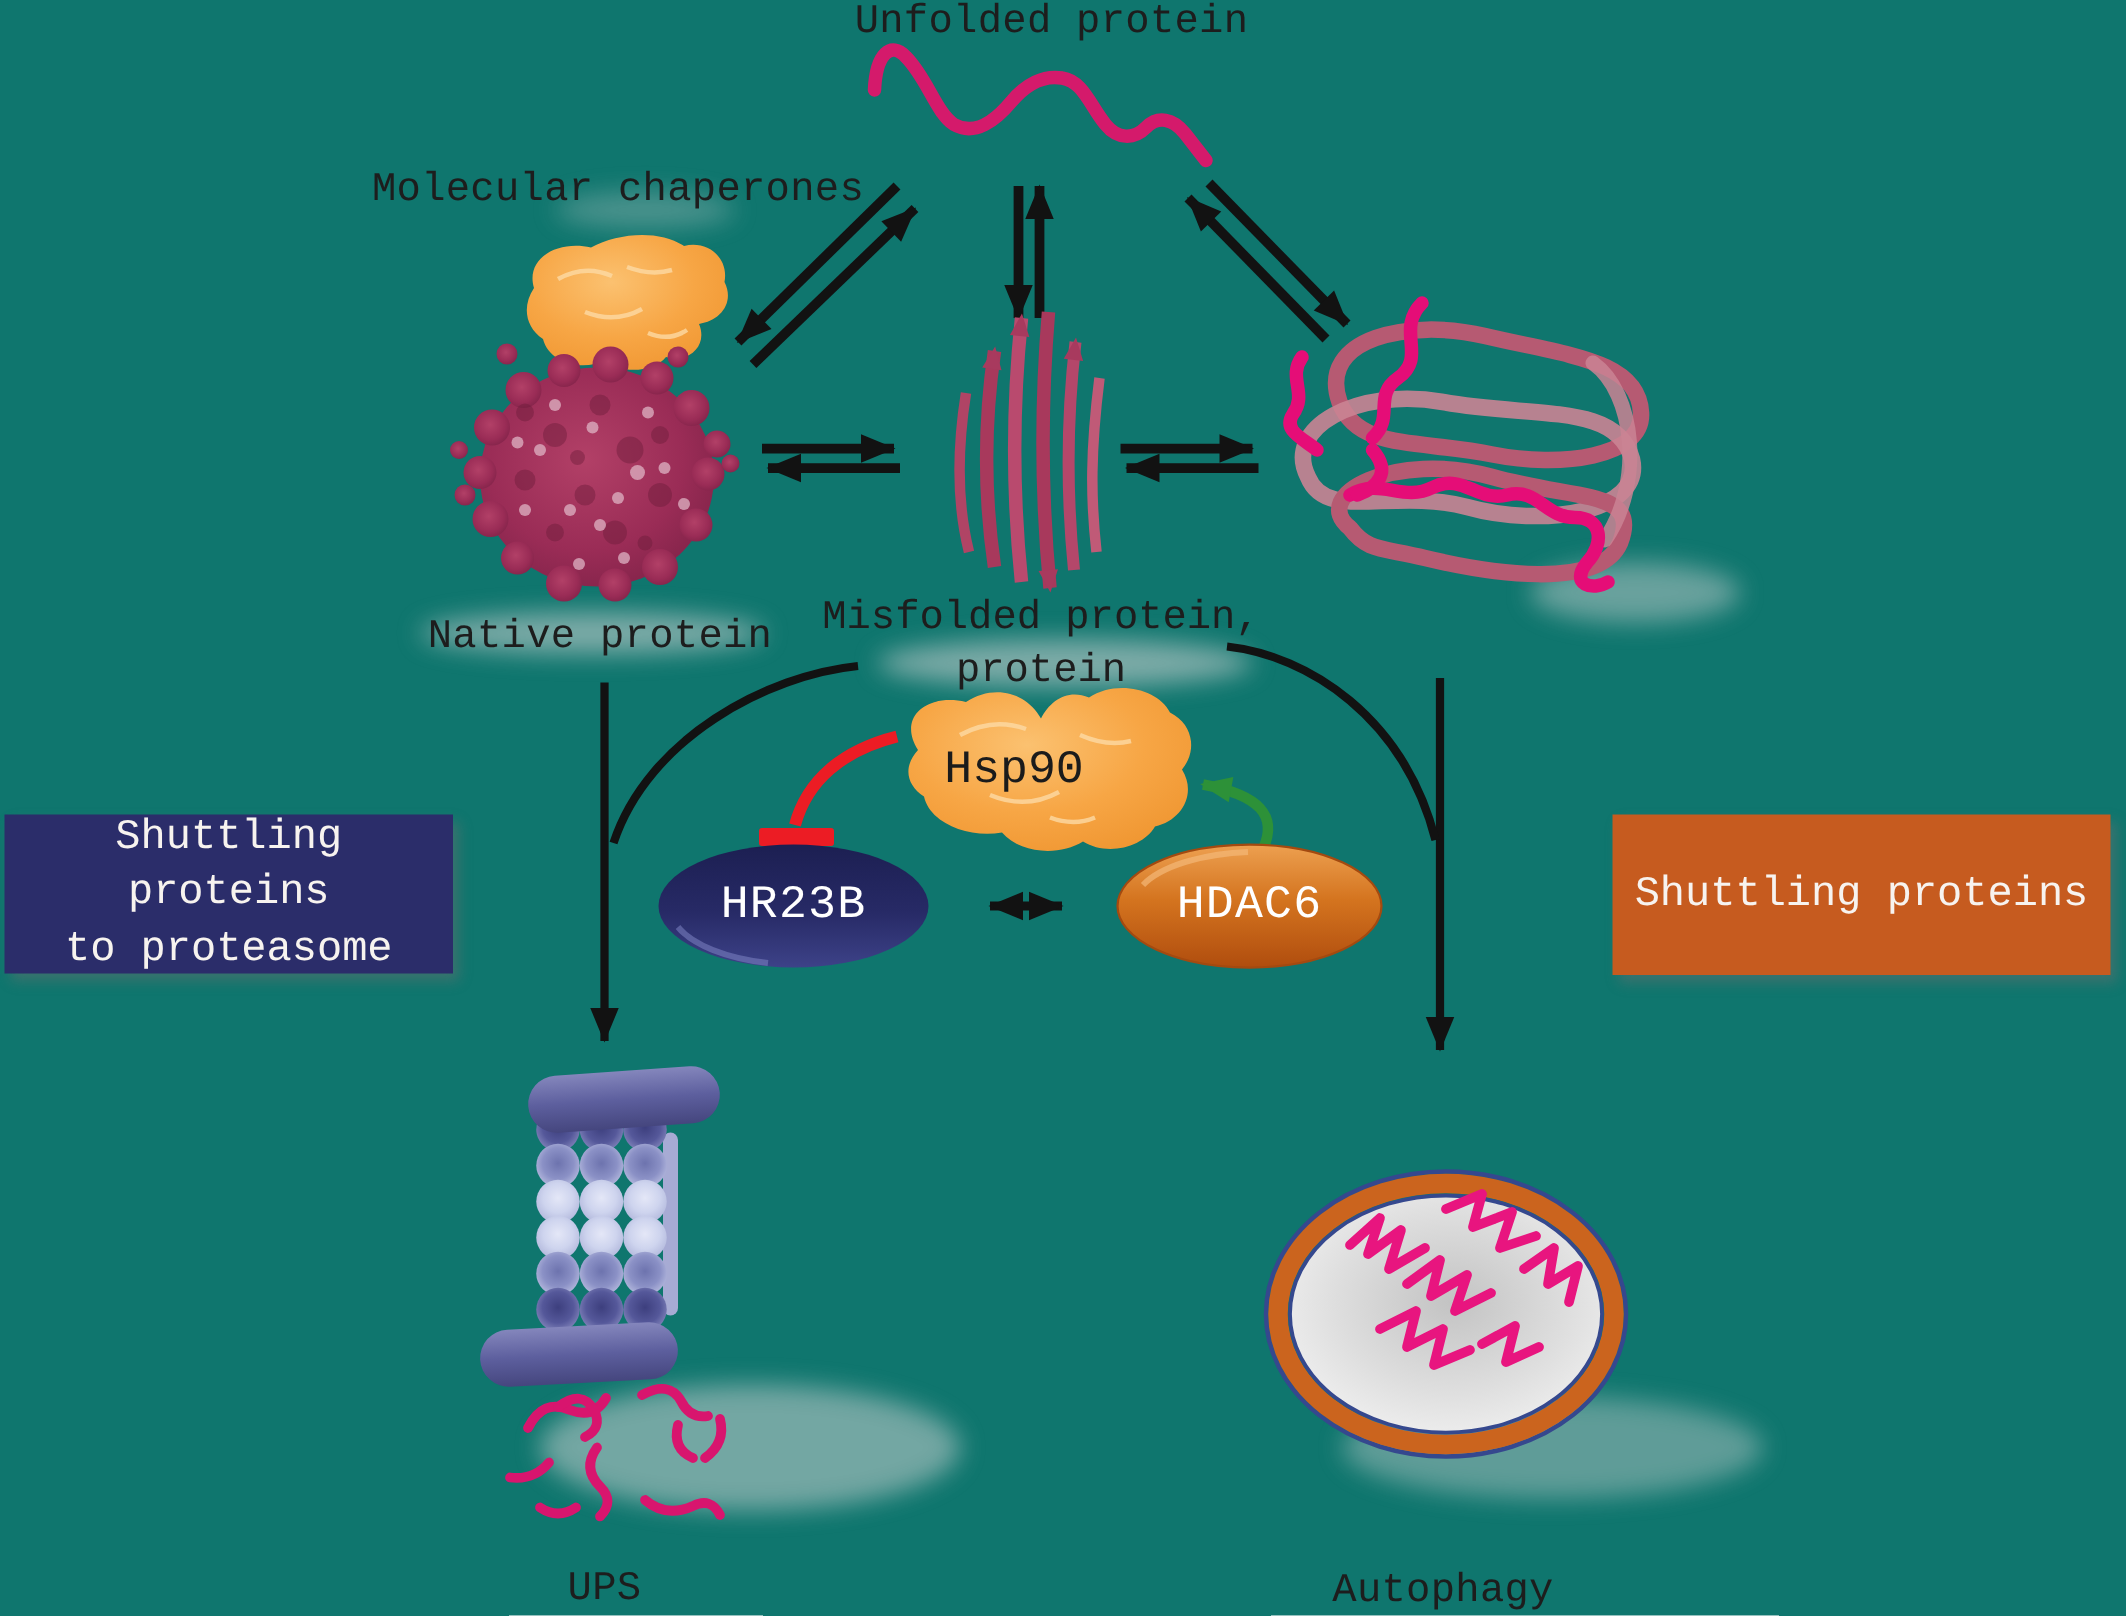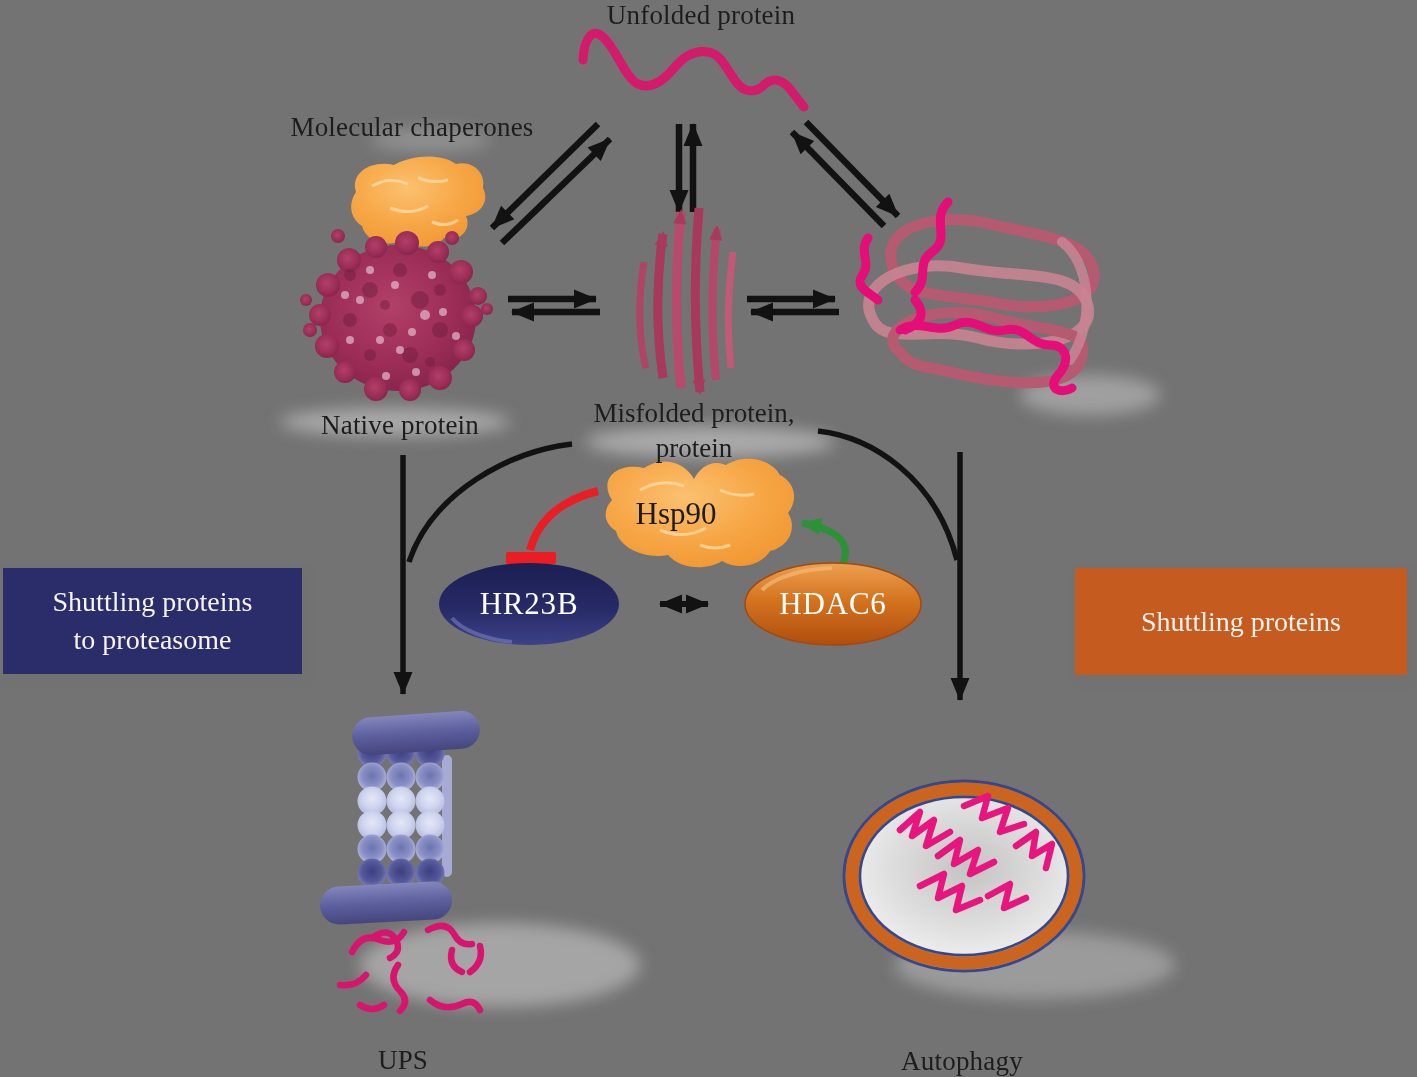--- a/index.html
+++ b/index.html
@@ -1,38 +1,37 @@
 <!DOCTYPE html>
 <html><head>
 <meta charset="utf-8">
 <style>
   html,body{margin:0;padding:0;background:#ffffff;}
   .stage{
-    position:relative;width:1417px;height:1077px;background:#737373;
-    font-family:Liberation Serif, serif;overflow:hidden;
+    position:relative;width:1417px;height:1077px;background:#0f766e;
+    font-family:Liberation Mono, monospace;overflow:hidden;
   }
   .stage > svg{position:absolute;left:0;top:0;}
   .lbl{
     position:absolute;transform:translate(-50%,-50%);
     color:#1d1d1d;font-size:27px;font-weight:500;white-space:nowrap;letter-spacing:.2px;
   }
   .lbl-stack{
     position:absolute;transform:translate(-50%,-50%);
     display:flex;flex-direction:column;align-items:center;line-height:1.3;
     color:#1d1d1d;font-size:27px;font-weight:500;white-space:nowrap;justify-content:space-between;
   }
   .node-lbl{position:absolute;transform:translate(-50%,-50%);color:#ffffff;
     font-size:31px;font-weight:500;letter-spacing:.8px;white-space:nowrap;}
   .hsp-lbl{position:absolute;transform:translate(-50%,-50%);color:#1b1b1b;
     font-size:31px;font-weight:500;white-space:nowrap;}
   .callout{
     position:absolute;display:flex;flex-direction:column;justify-content:center;align-items:center;
     color:#f7f3ef;font-size:28px;font-weight:500;line-height:1.34;text-align:center;
     box-shadow:4px 5px 8px rgba(110,110,110,.45);
-    margin-top:25px;
   }
   .callout.navy{background:#2b2d6a;}
   .callout.orange{background:#c65b1f;}
 </style>
 </head>
 <body>
 
 <div class="stage">
 
 <svg width="1417" height="1077" viewBox="0 0 1417 1077">

